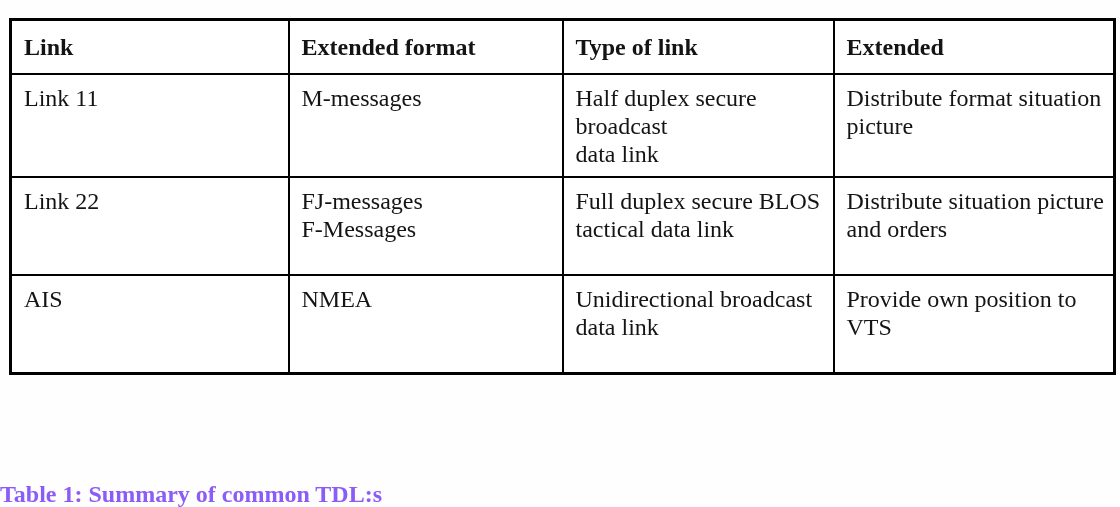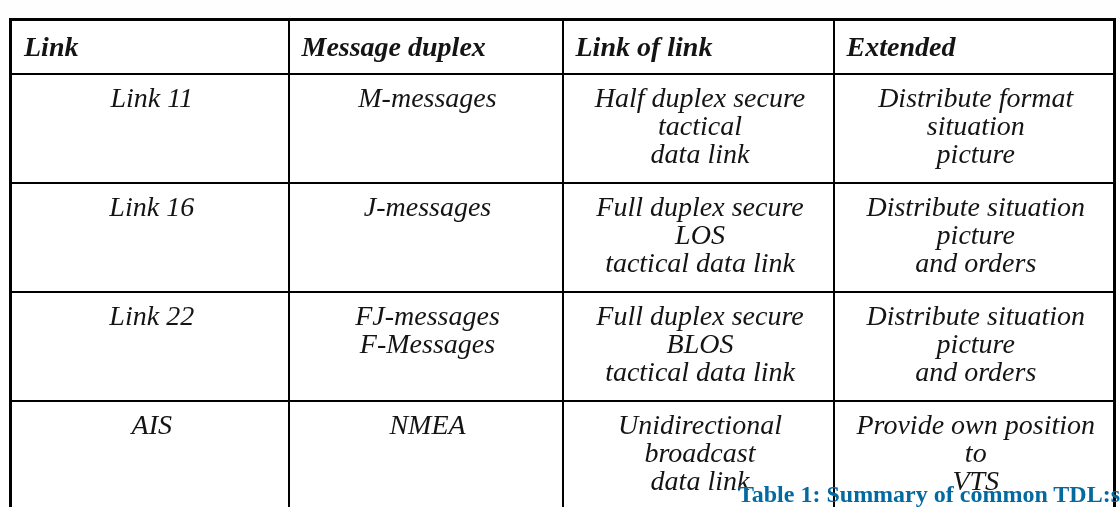--- a/index.html
+++ b/index.html
@@ -23,88 +23,78 @@
     top: 18px;
     width: 1104px;
     border-collapse: collapse;
     table-layout: fixed;
     border: 3px solid #000;
     background: #fff;
   }
   table.tdl th,
   table.tdl td {
     border: 2px solid #000;
-    font-size: 28px;
+    font-size: 24px;
     line-height: 28px;
     text-align: left;
     overflow: hidden;
-    font-style: italic;
   }
   table.tdl th {
     height: 52px;
     font-weight: bold;
     vertical-align: middle;
     padding: 0 8px 0 12px;
     white-space: nowrap;
   }
   table.tdl td {
     height: 79px;
     vertical-align: top;
-    padding: 9px 8px 14px 12px;
+    padding: 9px 8px 8px 12px;
     white-space: pre-line;
-    text-align: center;
   }
   .caption {
     position: absolute;
     left: 0;
     top: 481px;
     width: 1120px;
-    text-align: right;
+    text-align: left;
     font-size: 24px;
     font-weight: bold;
     line-height: 26px;
-    color: #0369a1;
+    color: #8b5cf6;
   }
 </style>
 </head>
 <body>
 
 <div class="page">
 
   <table class="tdl">
     <colgroup>
       <col style="width:278px">
       <col style="width:274px">
       <col style="width:271px">
       <col style="width:281px">
     </colgroup>
     <thead>
       <tr>
         <th>Link</th>
-        <th>Message duplex</th>
-        <th>Link of link</th>
+        <th>Extended format</th>
+        <th>Type of link</th>
         <th>Extended</th>
       </tr>
     </thead>
     <tbody>
       <tr>
         <td>Link 11</td>
         <td>M-messages</td>
-        <td>Half duplex secure tactical
+        <td>Half duplex secure broadcast
 data link</td>
         <td>Distribute format situation
 picture</td>
-      </tr>
-      <tr>
-        <td>Link 16</td>
-        <td>J-messages</td>
-        <td>Full duplex secure LOS
-tactical data link</td>
-        <td>Distribute situation picture
-and orders</td>
       </tr>
       <tr>
         <td>Link 22</td>
         <td>FJ-messages
 F-Messages</td>
         <td>Full duplex secure BLOS
 tactical data link</td>
         <td>Distribute situation picture
 and orders</td>
       </tr>

